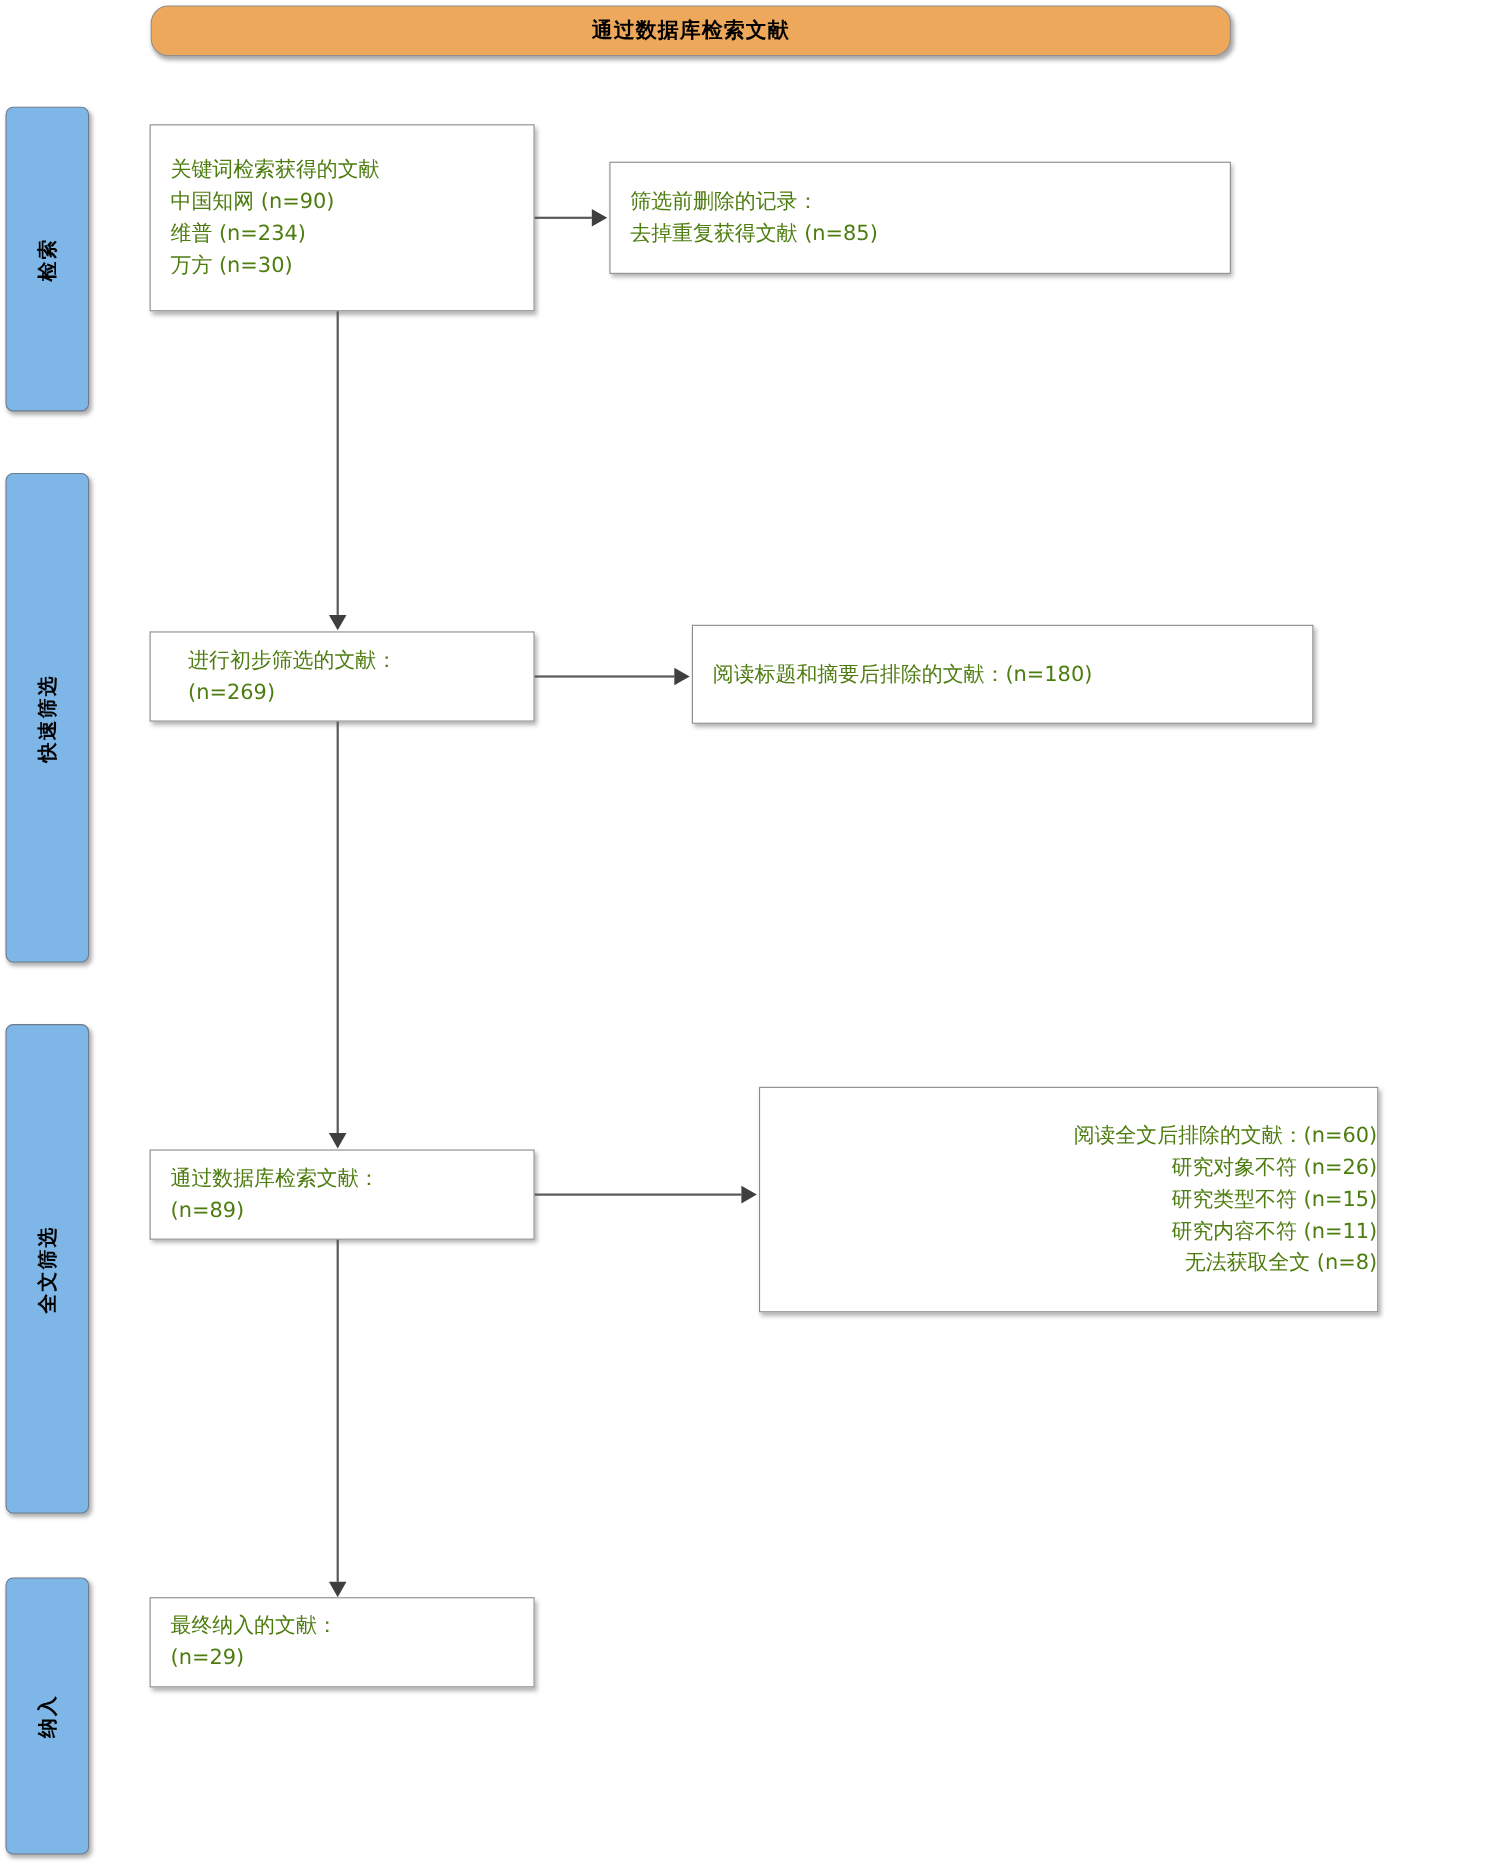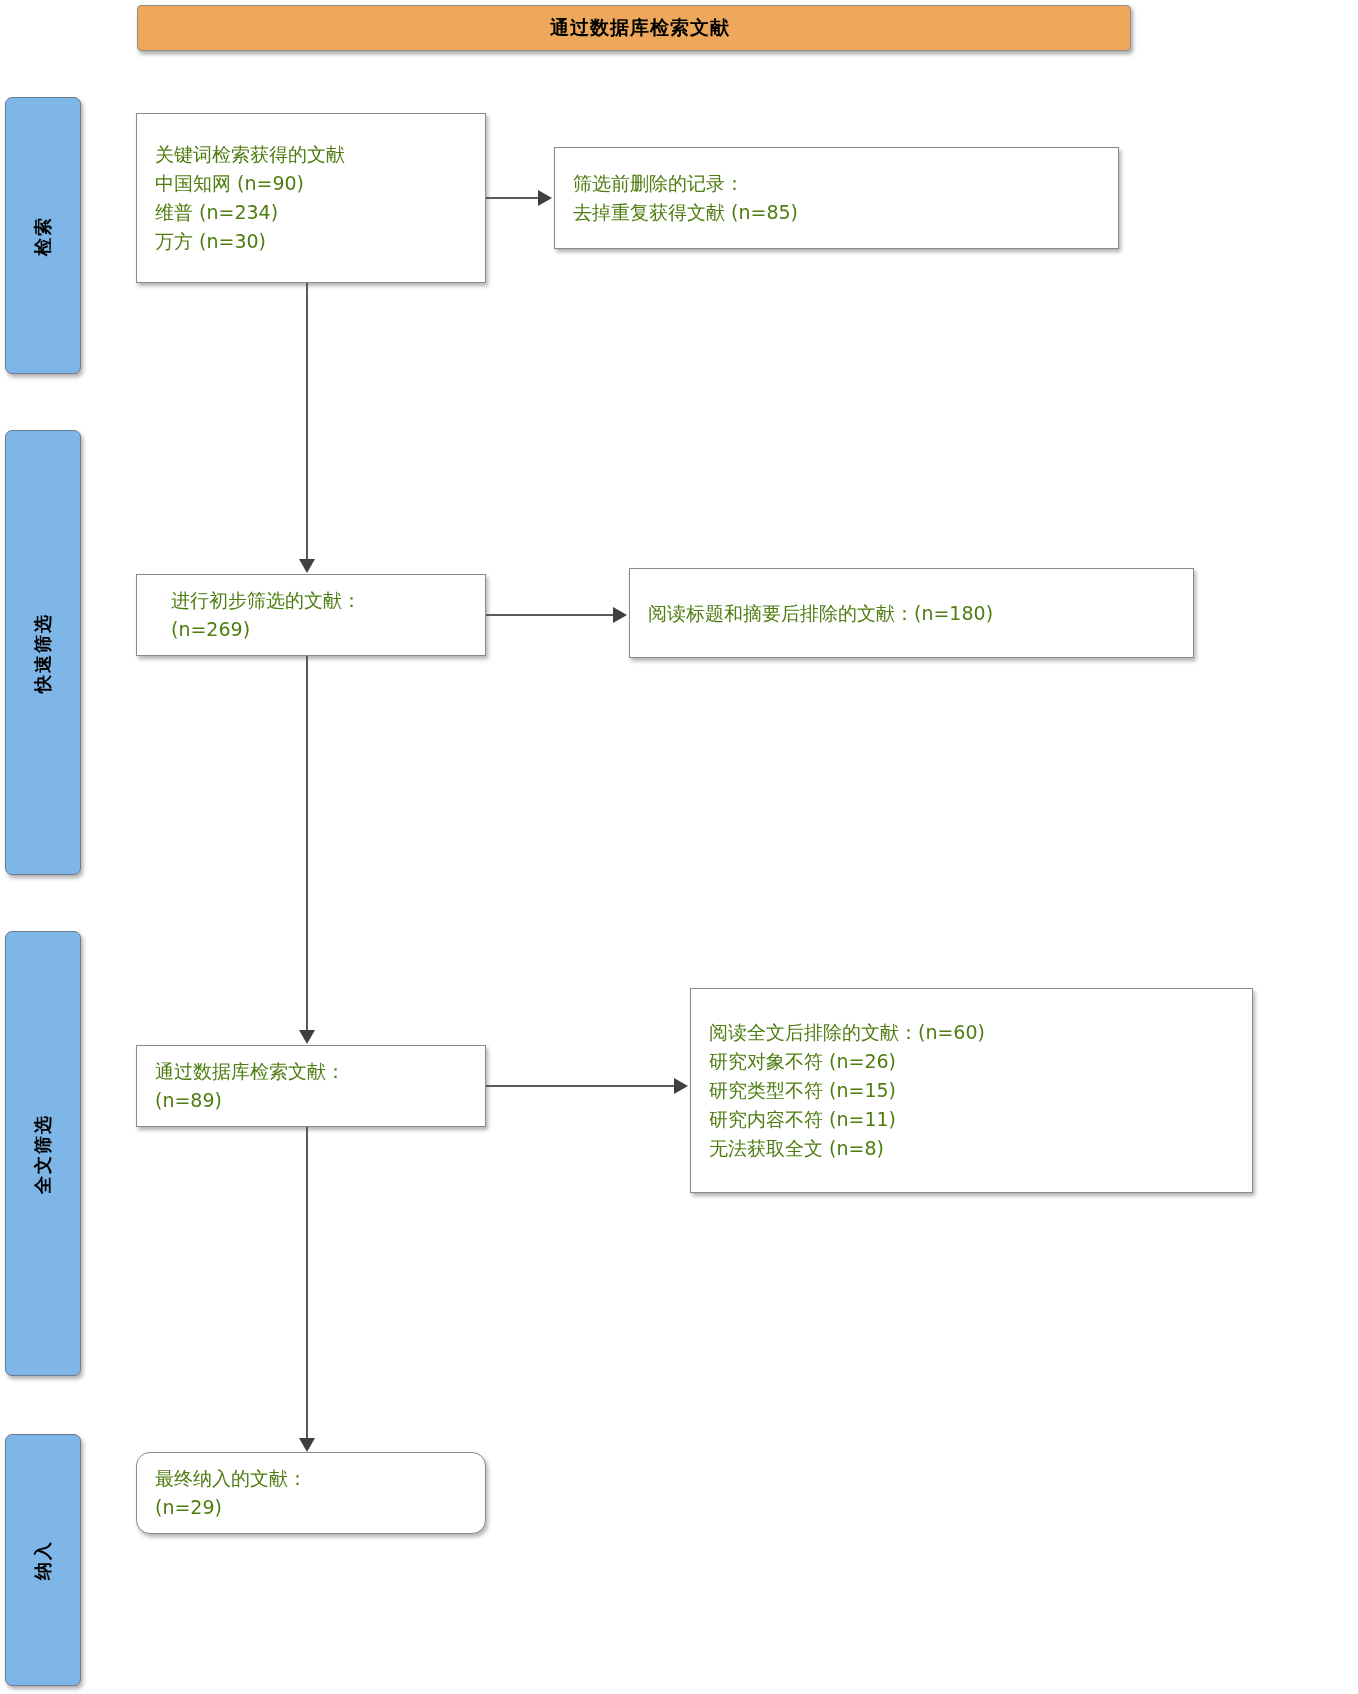--- a/index.html
+++ b/index.html
@@ -20,26 +20,25 @@
 
   
   .banner {
     position: absolute;
     left: 137px;
     top: 5px;
     width: 980px;
     height: 44px;
     background: #eda85c;
     border: 1px solid #8f8f8f;
-    border-radius: 4px;
+    border-radius: 16px;
     box-shadow: 2px 3px 4px rgba(0,0,0,0.35);
     display: flex;
     align-items: center;
     justify-content: center;
-    padding-left: 12px;
   }
   .banner-text {
     font-size: 19px;
     font-weight: bold;
     color: #000000;
     letter-spacing: 1px;
   }
 
   
   .stage {
@@ -163,32 +162,32 @@
   <div class="arrow-right" style="left:613px; top:607px;"></div>
 
   <div class="vline" style="left:306px; top:656px; height:374px;"></div>
   <div class="arrow-down" style="left:299px; top:1030px;"></div>
 
   <div class="box" style="left:136px; top:1045px; width:350px; height:82px;">
     <div class="line">通过数据库检索文献：</div>
     <div class="line">(n=89)</div>
   </div>
 
-  <div class="box" style="left:690px; top:988px; width:563px; height:205px;">
+  <div class="box" style="left:690px; top:988px; width:563px; height:205px;align-items:flex-end;">
     <div class="line">阅读全文后排除的文献：(n=60)</div>
     <div class="line">研究对象不符 (n=26)</div>
     <div class="line">研究类型不符 (n=15)</div>
     <div class="line">研究内容不符 (n=11)</div>
     <div class="line">无法获取全文 (n=8)</div>
   </div>
 
   <div class="hline" style="left:486px; top:1085px; width:188px;"></div>
   <div class="arrow-right" style="left:674px; top:1078px;"></div>
 
   <div class="vline" style="left:306px; top:1127px; height:311px;"></div>
   <div class="arrow-down" style="left:299px; top:1438px;"></div>
 
-  <div class="box" style="left:136px; top:1452px; width:350px; height:82px;border-radius:14px;">
+  <div class="box" style="left:136px; top:1452px; width:350px; height:82px;">
     <div class="line">最终纳入的文献：</div>
     <div class="line">(n=29)</div>
   </div>
 
 </div>
 
 </body></html>

